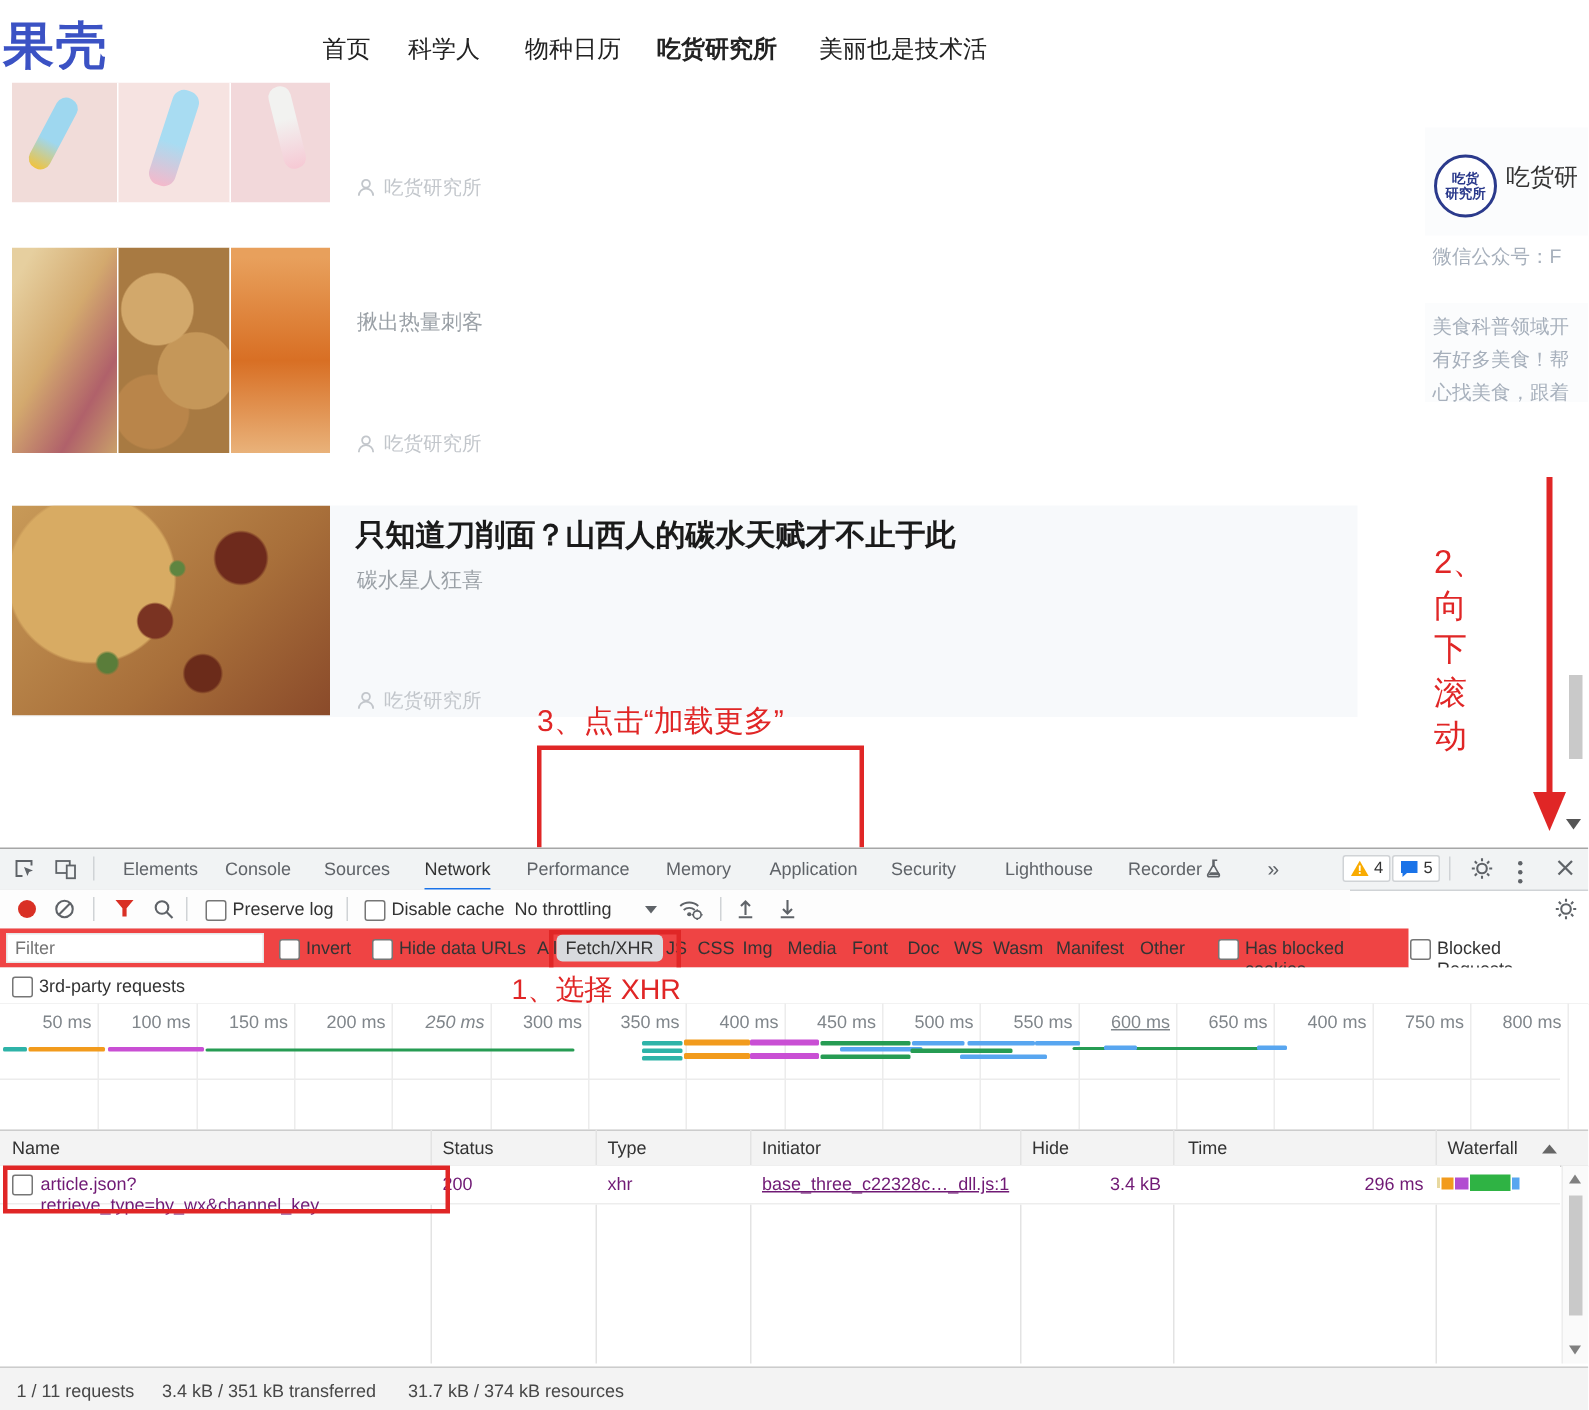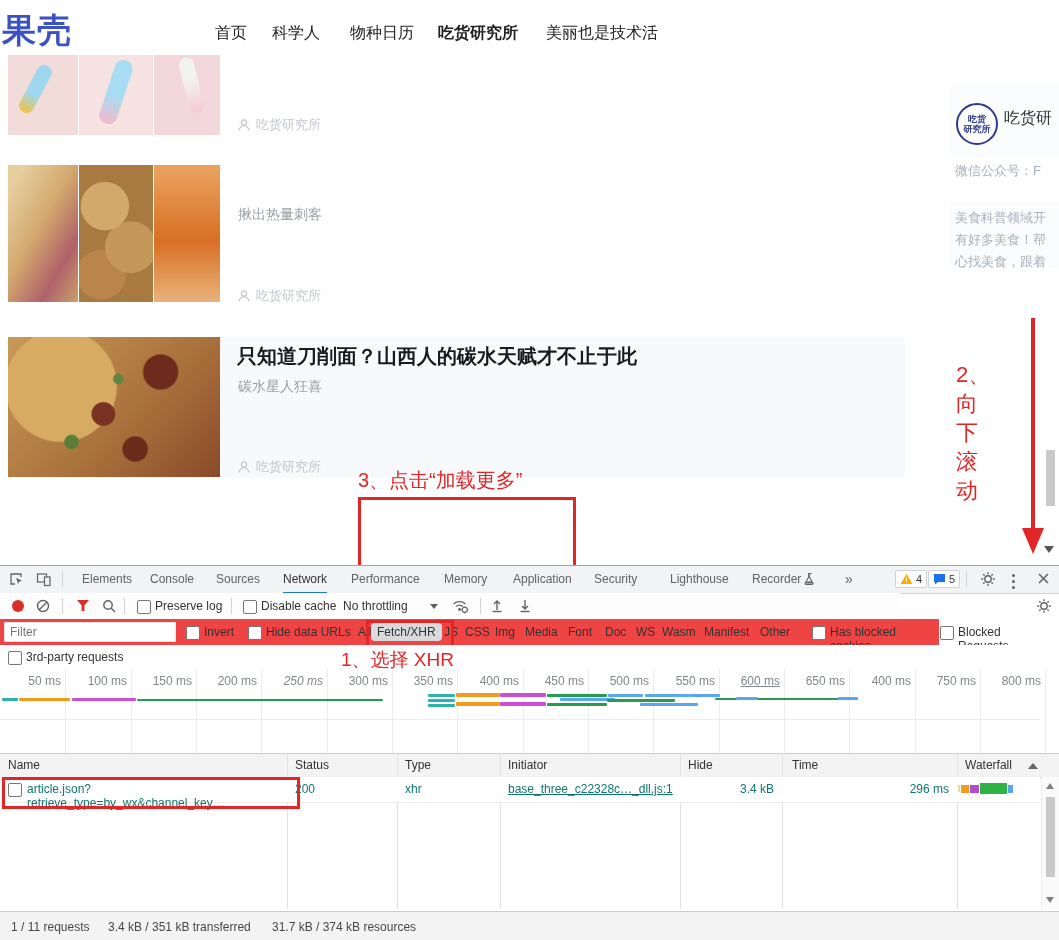--- a/index.html
+++ b/index.html
@@ -55,21 +55,21 @@
   .dt-3rd{position:absolute;left:0;top:79px;width:1059px;height:24px;background:#fff;border-bottom:1px solid #ccc;}
   .timeline{position:absolute;left:0;top:103px;width:1059px;height:84px;background:#fff;}
   .tlgrid{position:absolute;top:0;width:1px;height:84px;background:#ececec;}
   .tltick{position:absolute;top:5px;width:58px;text-align:right;font-size:12px;color:#80868b;}
   .tlbar{position:absolute;border-radius:1px;}
   .tl-split{position:absolute;left:0;top:50px;width:1040px;height:1px;background:#ececec;}
   .nt-header{position:absolute;left:0;top:187px;width:1059px;height:23px;background:#f3f3f3;border-top:1px solid #ccc;border-bottom:1px solid #ccc;}
   .nt-h{position:absolute;top:4px;font-size:12px;color:#333;}
   .colline{position:absolute;top:187px;width:1px;height:156px;background:#e3e3e3;}
   .nt-row{position:absolute;left:0;top:211px;width:1040px;height:25px;background:#fff;border-bottom:1px solid #ededed;}
-  .cell{position:absolute;top:5px;font-size:12px;color:#0f766e;}
+  .cell{position:absolute;top:5px;font-size:12px;color:#701a75;}
   .wf-cell{position:absolute;left:958px;top:6px;display:flex;align-items:center;}
   .sort-asc{position:absolute;left:1028px;top:9px;width:0;height:0;
     border-left:5px solid transparent;border-right:5px solid transparent;border-bottom:6px solid #666;}
   .dt-scroll{position:absolute;left:1041px;top:211px;width:17px;height:132px;background:#fafafa;border-left:1px solid #ededed;}
   .dt-scroll-thumb{position:absolute;left:4px;top:20px;width:9px;height:80px;background:#c9c9c9;}
   .tri-up{width:0;height:0;border-left:4px solid transparent;border-right:4px solid transparent;border-bottom:6px solid #808080;position:absolute;left:4px;}
   .tri-down{width:0;height:0;border-left:4px solid transparent;border-right:4px solid transparent;border-top:6px solid #808080;position:absolute;left:4px;}
   .dt-status{position:absolute;left:0;top:345px;width:1059px;height:30px;background:#f3f3f3;border-top:1px solid #ccc;}
   .status-seg{position:absolute;top:0;height:30px;line-height:30px;font-size:12px;color:#474747;}
   .icon{position:absolute;display:inline-flex;align-items:center;justify-content:center;cursor:pointer;}

